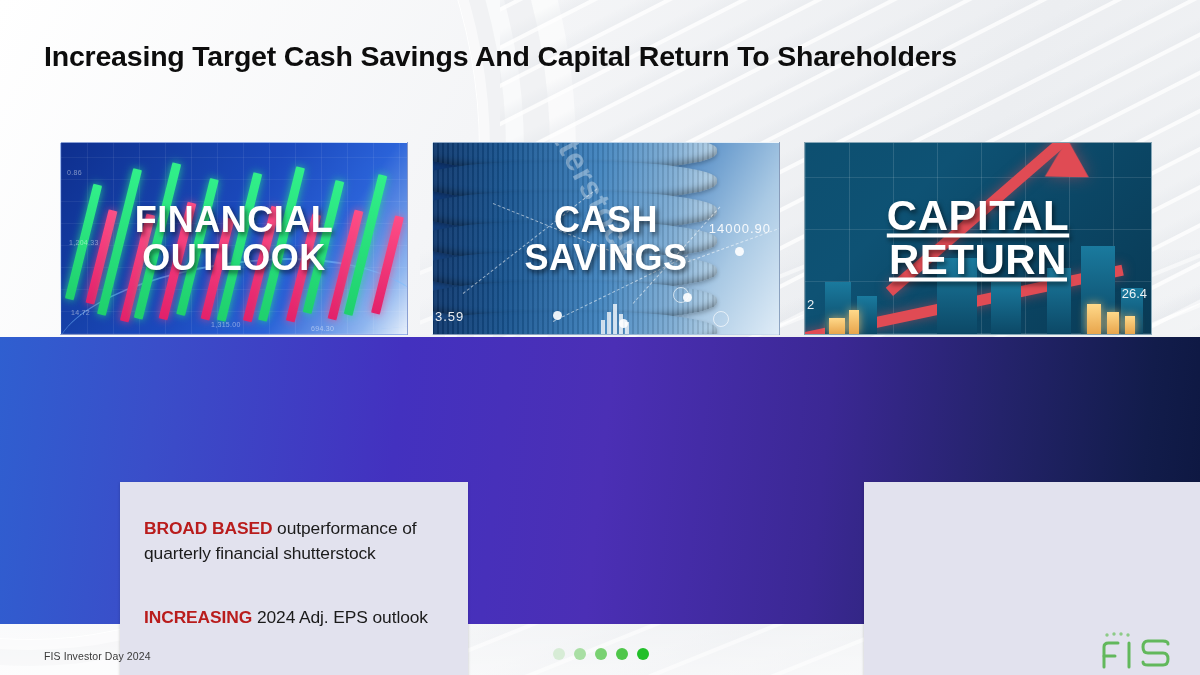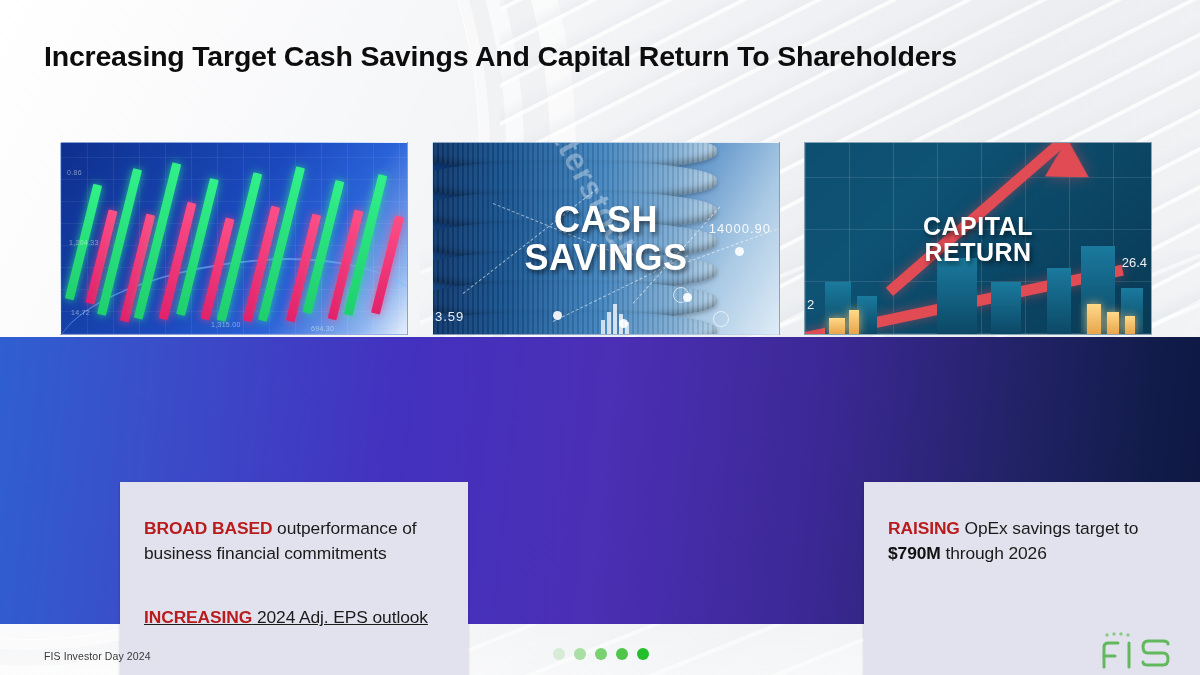--- a/index.html
+++ b/index.html
@@ -85,21 +85,21 @@
   }
   .hero .cap {
     position:absolute; left:0; right:0; top:50%;
     transform:translateY(-50%);
     text-align:center; color:#fff;
     font-weight:bold; font-size:36px; line-height:1.06;
     letter-spacing:.5px;
     text-shadow:2px 3px 5px rgba(0,0,0,.55);
     z-index:6;
   }
-  .hero .cap.sm { font-size:25px; }
+  .hero .cap.sm { font-size:42px;text-decoration:underline; }
 
   
   .h1 { background:linear-gradient(125deg,#0e2f8e 0%,#1540a8 28%,#1b49bd 48%,#2a62d8 70%,#8fb6ef 90%,#e8f0fb 100%); }
   .h1 .grid {
     position:absolute; inset:0;
     background:
       repeating-linear-gradient(90deg, rgba(255,255,255,.07) 0 1px, transparent 1px 26px),
       repeating-linear-gradient(0deg, rgba(255,255,255,.06) 0 1px, transparent 1px 22px);
   }
   .h1 .cndl { position:absolute; width:9px; border-radius:1px; transform:rotate(14deg); filter:blur(.4px); }
@@ -169,21 +169,21 @@
     box-shadow:0 1px 3px rgba(0,0,0,.2);
     padding:34px 22px 0 24px;
   }
   .card.k1 { left:60px; }
   .card.k2 { left:432px; }
 
   .para {
     font-size:17.4px; line-height:1.42; color:#1b1b1b;
     letter-spacing:-.1px;
   }
-  .para + .para { margin-top:40px;text-decoration:underline; }
+  .para + .para { margin-top:40px; }
   .para .lead { color:#b91c1c; font-weight:bold; }
   .para b { font-weight:bold; color:#111; }
 
   
   #foot-text {
     position:absolute; left:44px; top:650px;
     font-size:10.5px; color:#3a3a3a; letter-spacing:.1px;
   }
   #dots { position:absolute; left:553px; top:648px; display:flex; gap:9px; }
   #dots span { width:12px; height:12px; border-radius:50%; display:block; }
@@ -221,24 +221,28 @@
         <div class="cndl pk" style="left: 238px; top: 70px; height: 110px;"></div>
         <div class="cndl gl" style="left: 258px; top: 36px; height: 136px;"></div>
         <div class="cndl pk" style="left: 280px; top: 66px; height: 112px;"></div>
         <div class="cndl gl" style="left: 300px; top: 30px; height: 144px;"></div>
         <div class="cndl pk" style="left: 322px; top: 72px; height: 100px;"></div>
         <div class="tick" style="left: 6px; top: 26px;">0.86</div>
         <div class="tick" style="left: 8px; top: 96px;">1,204.33</div>
         <div class="tick" style="left: 10px; top: 166px;">14.72</div>
         <div class="tick" style="left: 150px; top: 178px;">1,315.00</div>
         <div class="tick" style="left: 250px; top: 182px;">694.30</div>
+        <div class="cap">
+        <div>FINANCIAL</div>
+        <div>OUTLOOK</div>
+      </div>
     </div>
     <div class="card k1">
       <p class="para">
-        <span class="lead">BROAD BASED</span><span> outperformance of business financial commitments</span>
+        <span class="lead">BROAD BASED</span><span> outperformance of quarterly financial shutterstock</span>
       </p>
       <p class="para">
         <span class="lead">INCREASING</span><span> 2024 Adj. EPS outlook</span>
       </p>
     </div>
   </div>
 
   <div class="col c2">
     <div class="hero h2">
         <div class="coin" style="top: -12px; height: 40px;">
@@ -282,34 +286,31 @@
           <i style="height: 30px;"></i>
           <i style="height: 20px;"></i>
           <i style="height: 12px;"></i>
         </div>
         <div class="cap">
         <div>CASH</div>
         <div>SAVINGS</div>
       </div>
     </div>
     <div class="card k2">
-      <p class="para">
-        <span class="lead">RAISING</span><span> OpEx savings target to </span><b>$790M</b><span> through 2026</span>
-      </p>
     </div>
   </div>
 
   <div class="col c3">
     <div class="hero h3">
       <div class="g"></div>
       <div class="arrow a1"></div>
       <div class="arrow a2">
         <div class="head"></div>
       </div>
-      <div class="num" style="right:4px;top:112px;">26.4</div>
+      <div class="num" style="right:4px;top:143px;">26.4</div>
       <div class="num" style="left:2px;top:154px;">2</div>
       <div class="bldg" style="left: 20px; width: 26px; height: 52px;"></div>
         <div class="bldg" style="left: 52px; width: 20px; height: 38px;"></div>
         <div class="bldg" style="left: 132px; width: 40px; height: 76px;"></div>
         <div class="bldg" style="left: 186px; width: 30px; height: 52px;"></div>
         <div class="bldg" style="left: 242px; width: 24px; height: 66px;"></div>
         <div class="bldg" style="left: 276px; width: 34px; height: 88px;"></div>
         <div class="bldg" style="left: 316px; width: 22px; height: 46px;"></div>
         <div class="lit" style="left: 24px; width: 16px; height: 16px;"></div>
         <div class="lit" style="left: 44px; width: 10px; height: 24px;"></div>

